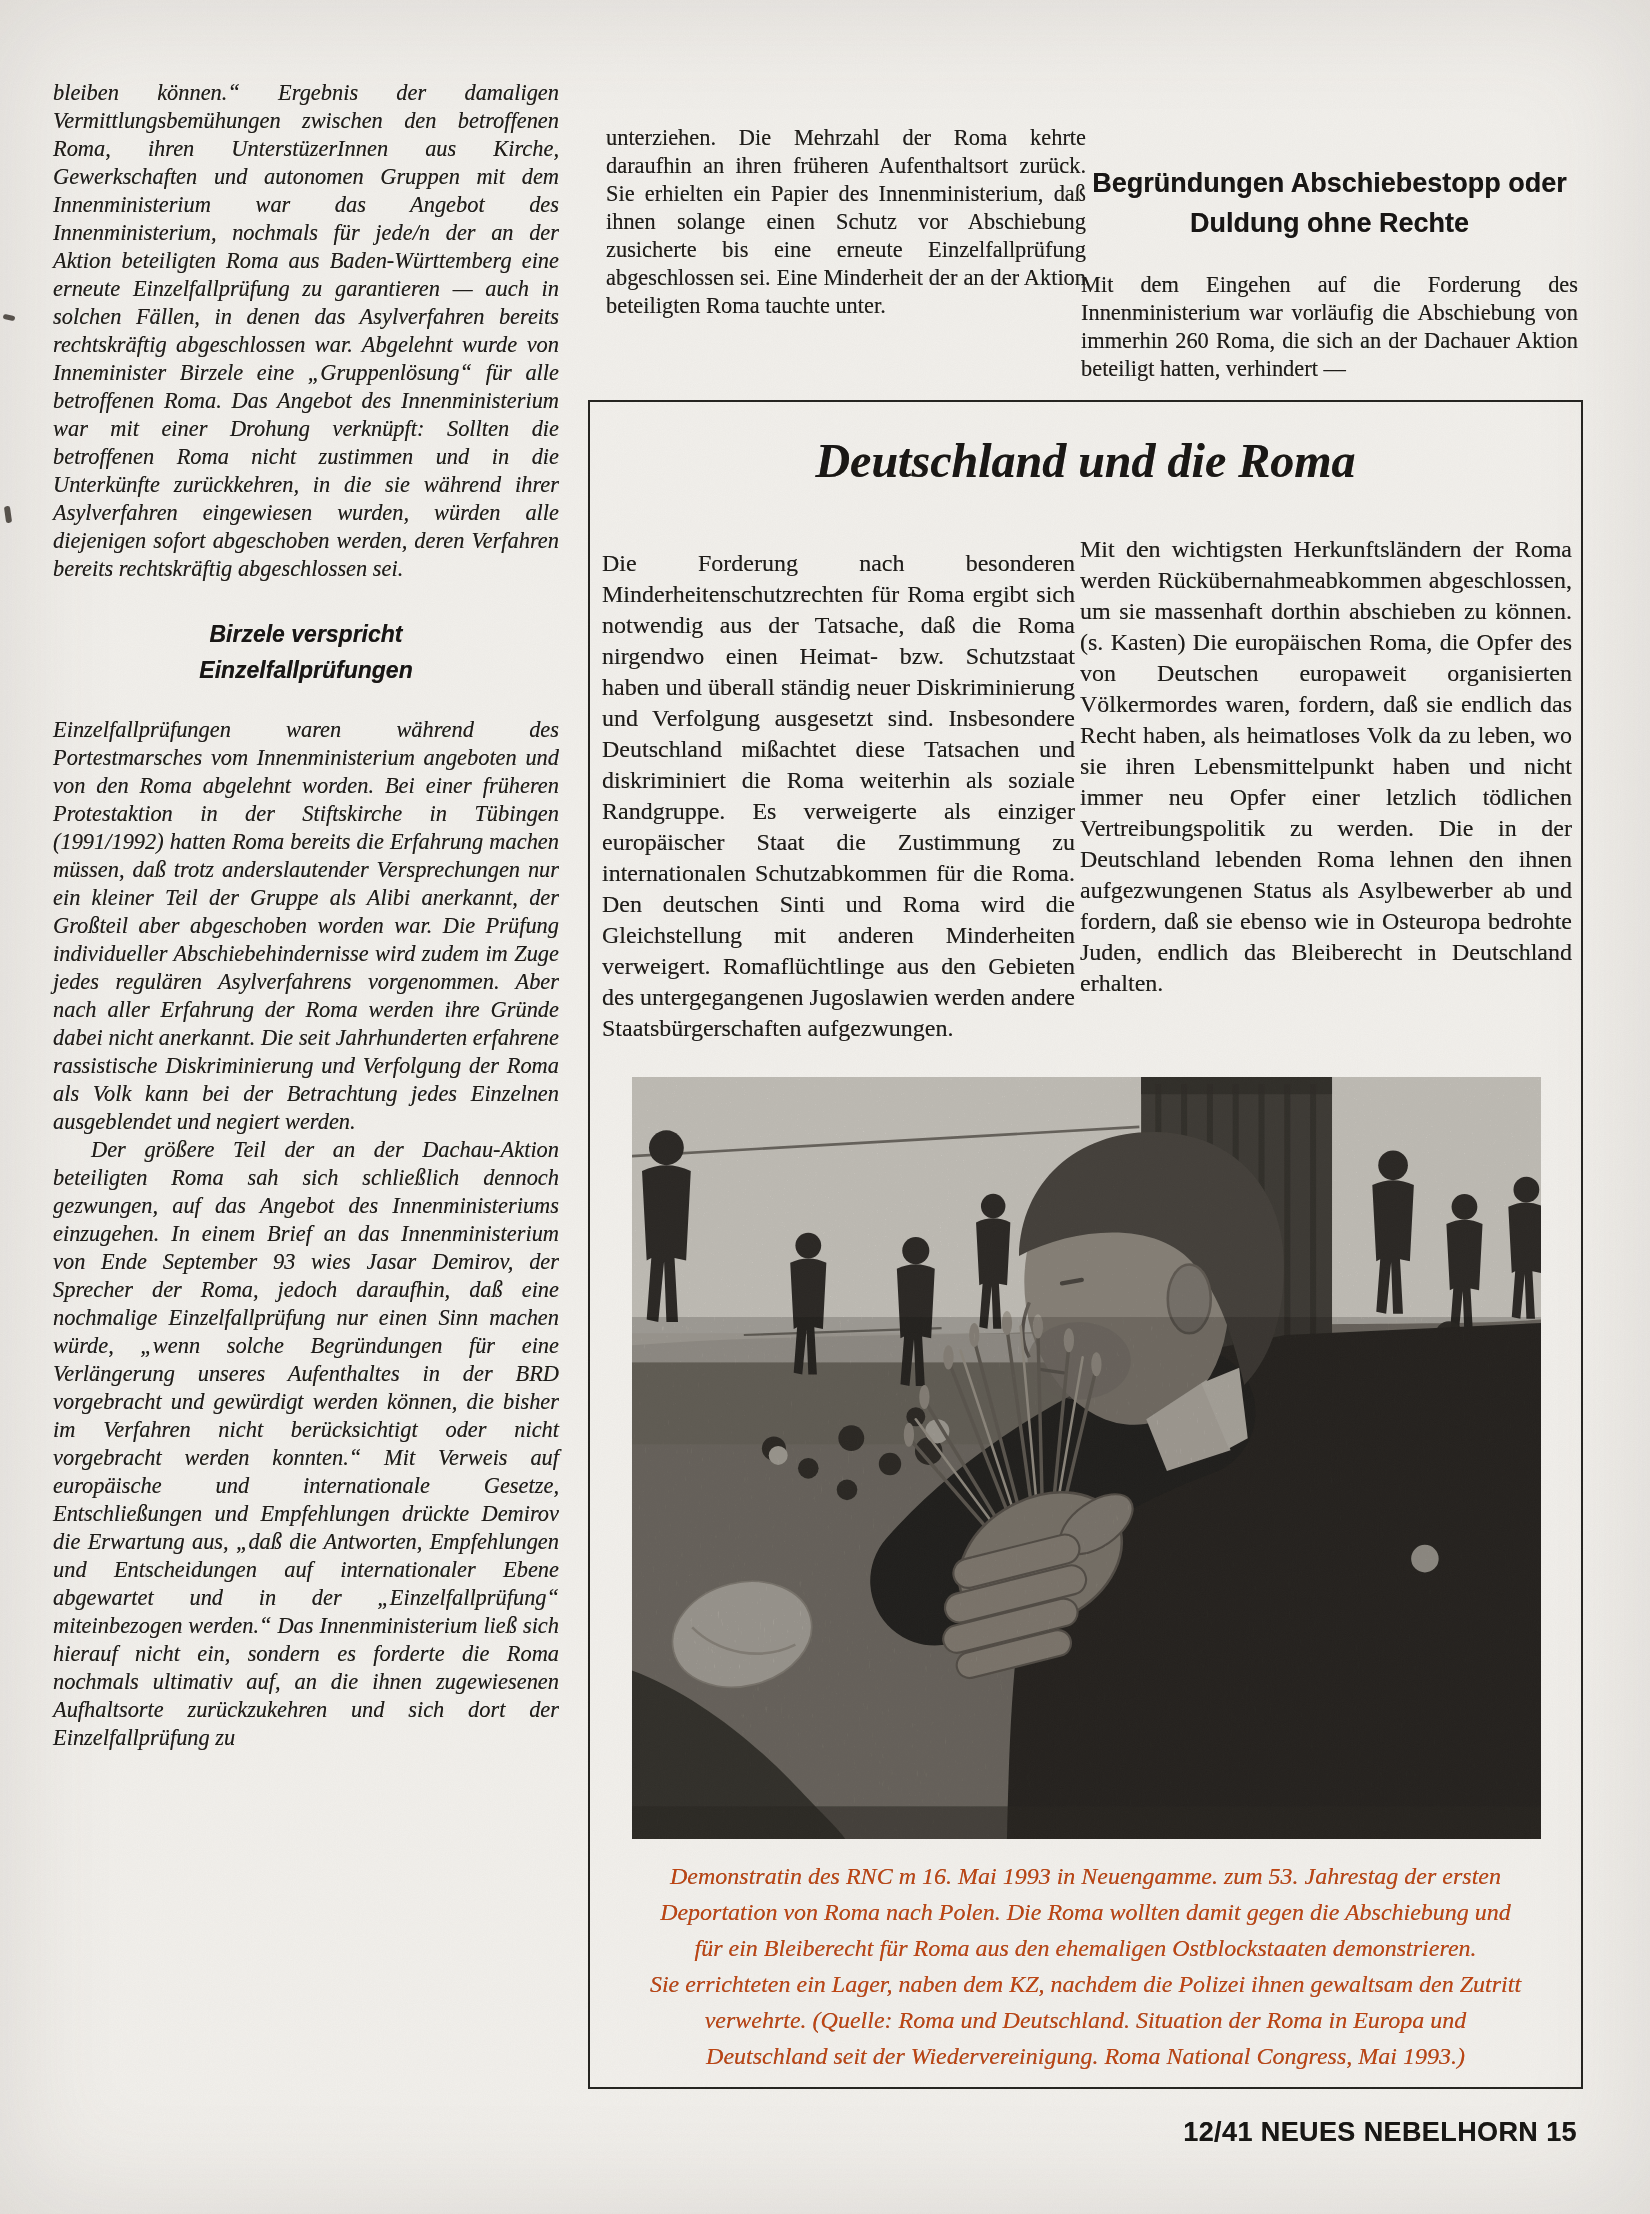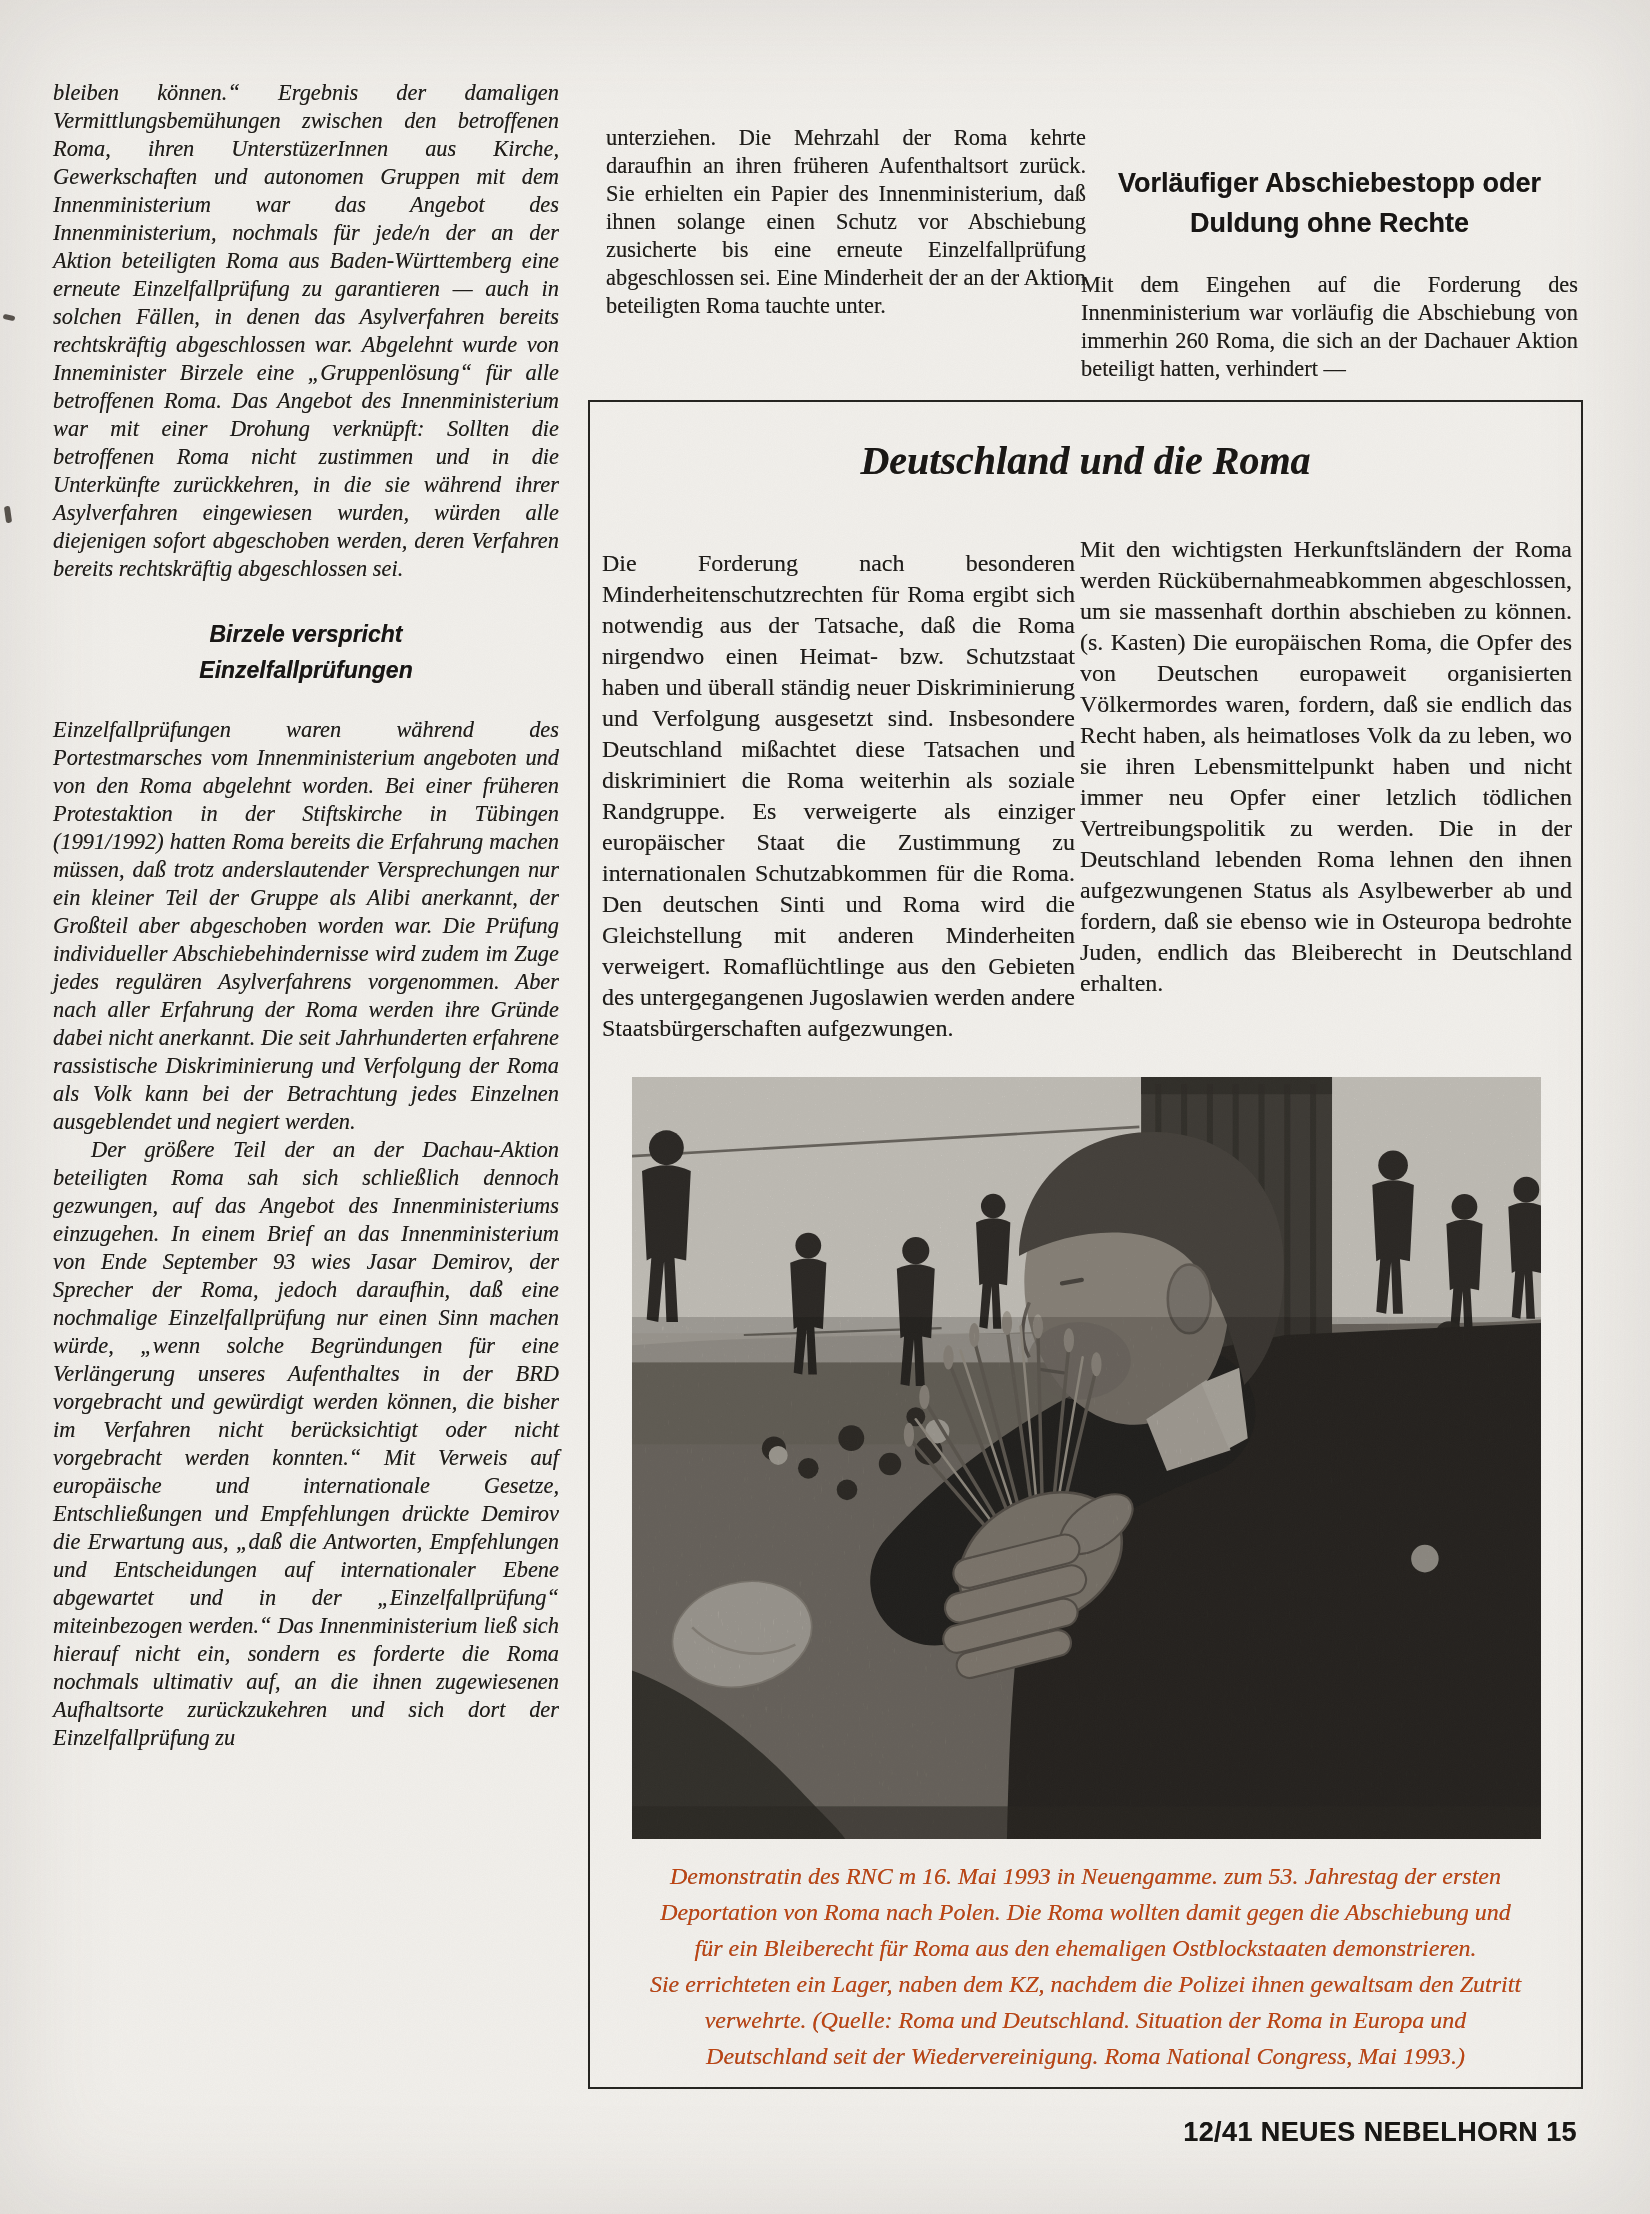--- a/index.html
+++ b/index.html
@@ -39,21 +39,21 @@
   .frame{
     left:588px;top:400px;width:995px;height:1689px;
     border:2.6px solid #21201d;
     box-sizing:border-box;
     background:transparent;
   }
   .box-title{
     position:absolute;top:36px;left:0;right:0;
     text-align:center;
     font-style:italic;font-weight:700;
-    font-size:40px;line-height:45px;
+    font-size:48px;line-height:45px;
     color:#151311;
     text-shadow:0 0 0.5px rgba(21,19,17,.6);
   }
   .boxtext{
     font-size:24px;line-height:31px;
     text-align:justify;
     hyphens:auto;-webkit-hyphens:auto;
     text-shadow:0 0 0.4px rgba(28,25,22,.55);
   }
   .box-col-l{left:12px;top:122px;width:473px;}
@@ -96,21 +96,21 @@
 Einzelfallprüfungen</div>
     <p>Einzelfallprüfungen waren während des Portestmarsches vom Innenministerium angeboten und von den Roma abgelehnt worden. Bei einer früheren Protestaktion in der Stiftskirche in Tübingen (1991/1992) hatten Roma bereits die Erfahrung machen müssen, daß trotz anderslautender Versprechungen nur ein kleiner Teil der Gruppe als Alibi anerkannt, der Großteil aber abgeschoben worden war. Die Prüfung individueller Abschiebehindernisse wird zudem im Zuge jedes regulären Asylverfahrens vorgenommen. Aber nach aller Erfahrung der Roma werden ihre Gründe dabei nicht anerkannt. Die seit Jahrhunderten erfahrene rassistische Diskriminierung und Verfolgung der Roma als Volk kann bei der Betrachtung jedes Einzelnen ausgeblendet und negiert werden.</p>
     <p class="indent">Der größere Teil der an der Dachau-Aktion beteiligten Roma sah sich schließlich dennoch gezwungen, auf das Angebot des Innenministeriums einzugehen. In einem Brief an das Innenministerium von Ende September 93 wies Jasar Demirov, der Sprecher der Roma, jedoch daraufhin, daß eine nochmalige Einzelfallprüfung nur einen Sinn machen würde, „wenn solche Begründungen für eine Verlängerung unseres Aufenthaltes in der BRD vorgebracht und gewürdigt werden können, die bisher im Verfahren nicht berücksichtigt oder nicht vorgebracht werden konnten.“ Mit Verweis auf europäische und internationale Gesetze, Entschließungen und Empfehlungen drückte Demirov die Erwartung aus, „daß die Antworten, Empfehlungen und Entscheidungen auf internationaler Ebene abgewartet und in der „Einzelfallprüfung“ miteinbezogen werden.“ Das Innenministerium ließ sich hierauf nicht ein, sondern es forderte die Roma nochmals ultimativ auf, an die ihnen zugewiesenen Aufhaltsorte zurückzukehren und sich dort der Einzelfallprüfung zu</p>
   </div>
 
   <div class="abs col2 bodytext">
     <p>unterziehen. Die Mehrzahl der Roma kehrte daraufhin an ihren früheren Aufenthaltsort zurück. Sie erhielten ein Papier des Innenministerium, daß ihnen solange einen Schutz vor Abschiebung zusicherte bis eine erneute Einzelfallprüfung abgeschlossen sei. Eine Minderheit der an der Aktion beteiligten Roma tauchte unter.</p>
   </div>
 
   <div class="abs col3 bodytext">
-    <div class="sans-heading">Vorläufiger Abschiebestopp oder
+    <div class="sans-heading">Begründungen Abschiebestopp oder
 Duldung ohne Rechte</div>
     <p>Mit dem Eingehen auf die Forderung des Innenministerium war vorläufig die Abschiebung von immerhin 260 Roma, die sich an der Dachauer Aktion beteiligt hatten, verhindert —</p>
   </div>
 
   <div class="abs frame">
     <div class="box-title">Deutschland und die Roma</div>
 
     <div class="abs box-col-l boxtext">
       <p>Die Forderung nach besonderen Minderheitenschutzrechten für Roma ergibt sich notwendig aus der Tatsache, daß die Roma nirgendwo einen Heimat- bzw. Schutzstaat haben und überall ständig neuer Diskriminierung und Verfolgung ausgesetzt sind. Insbesondere Deutschland mißachtet diese Tatsachen und diskriminiert die Roma weiterhin als soziale Randgruppe. Es verweigerte als einziger europäischer Staat die Zustimmung zu internationalen Schutzabkommen für die Roma. Den deutschen Sinti und Roma wird die Gleichstellung mit anderen Minderheiten verweigert. Romaflüchtlinge aus den Gebieten des untergegangenen Jugoslawien werden andere Staatsbürgerschaften aufgezwungen.</p>
     </div>

